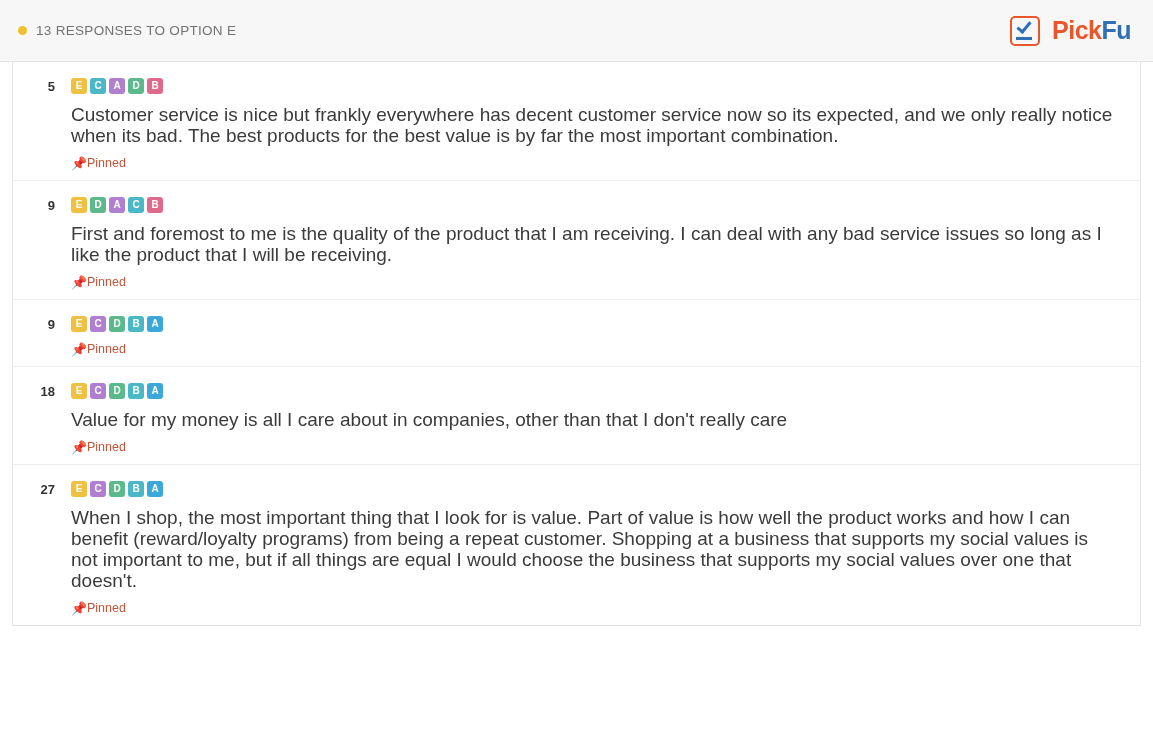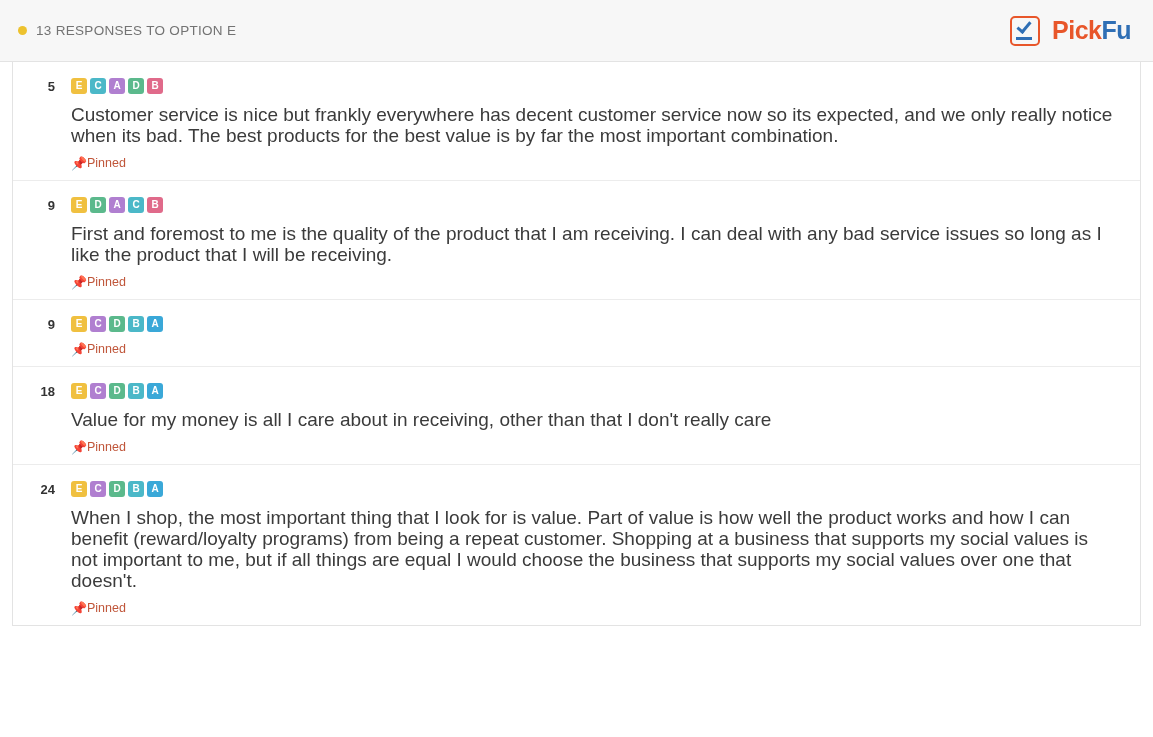--- a/index.html
+++ b/index.html
@@ -239,29 +239,29 @@
       <div class="response">
         <div class="resp-num">18</div>
         <div class="resp-body">
           <div class="tag-row">
             <span class="tag" style="background: rgb(240, 192, 64);">E</span>
             <span class="tag" style="background: rgb(176, 127, 208);">C</span>
             <span class="tag" style="background: rgb(91, 185, 140);">D</span>
             <span class="tag" style="background: rgb(75, 184, 200);">B</span>
             <span class="tag" style="background: rgb(58, 168, 216);">A</span>
           </div>
-          <div class="resp-text">Value for my money is all I care about in receiving, other than that I don't really care</div>
-          <div class="pinned-row">
-            <span class="pin-icon">📌</span>
-            <span>Pinned</span>
-          </div>
-        </div>
-      </div>
-      <div class="response">
-        <div class="resp-num">24</div>
+          <div class="resp-text">Value for my money is all I care about in companies, other than that I don't really care</div>
+          <div class="pinned-row">
+            <span class="pin-icon">📌</span>
+            <span>Pinned</span>
+          </div>
+        </div>
+      </div>
+      <div class="response">
+        <div class="resp-num">27</div>
         <div class="resp-body">
           <div class="tag-row">
             <span class="tag" style="background: rgb(240, 192, 64);">E</span>
             <span class="tag" style="background: rgb(176, 127, 208);">C</span>
             <span class="tag" style="background: rgb(91, 185, 140);">D</span>
             <span class="tag" style="background: rgb(75, 184, 200);">B</span>
             <span class="tag" style="background: rgb(58, 168, 216);">A</span>
           </div>
           <div class="resp-text">When I shop, the most important thing that I look for is value. Part of value is how well the product works and how I can benefit (reward/loyalty programs) from being a repeat customer. Shopping at a business that supports my social values is not important to me, but if all things are equal I would choose the business that supports my social values over one that doesn't.</div>
           <div class="pinned-row">

